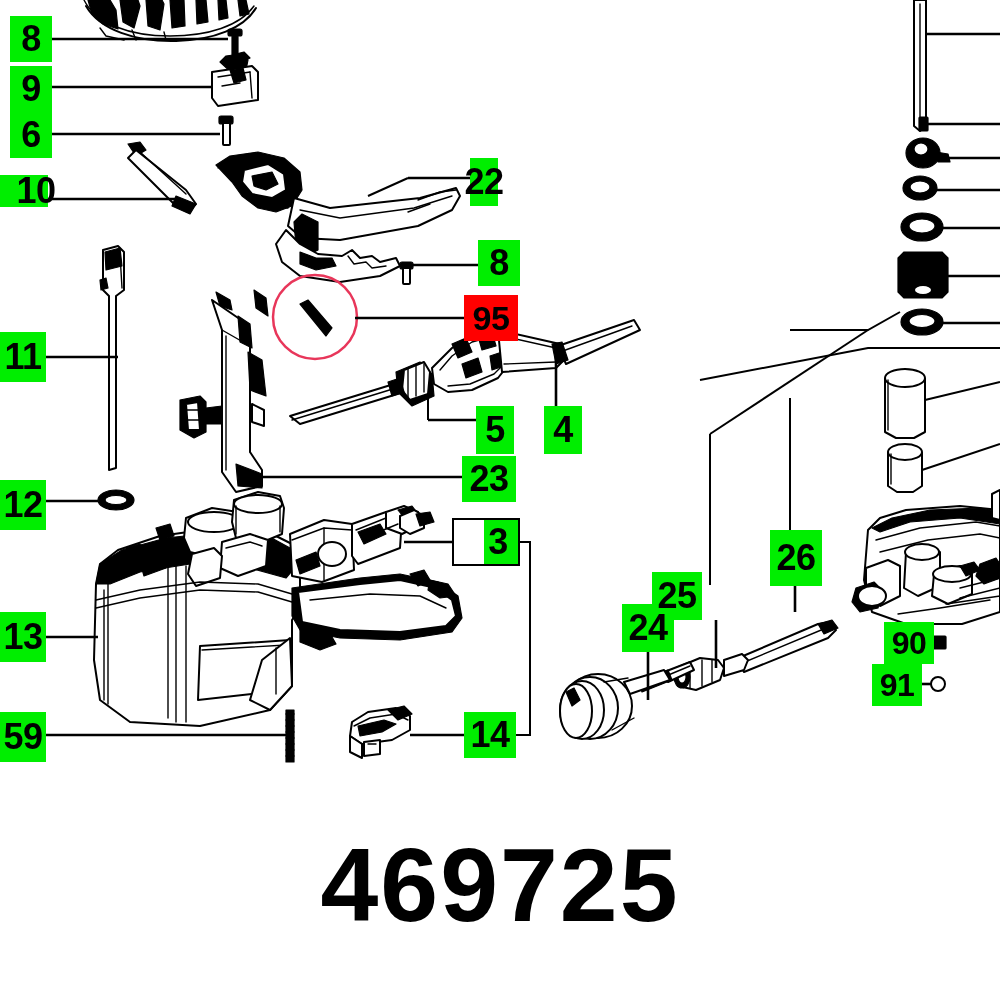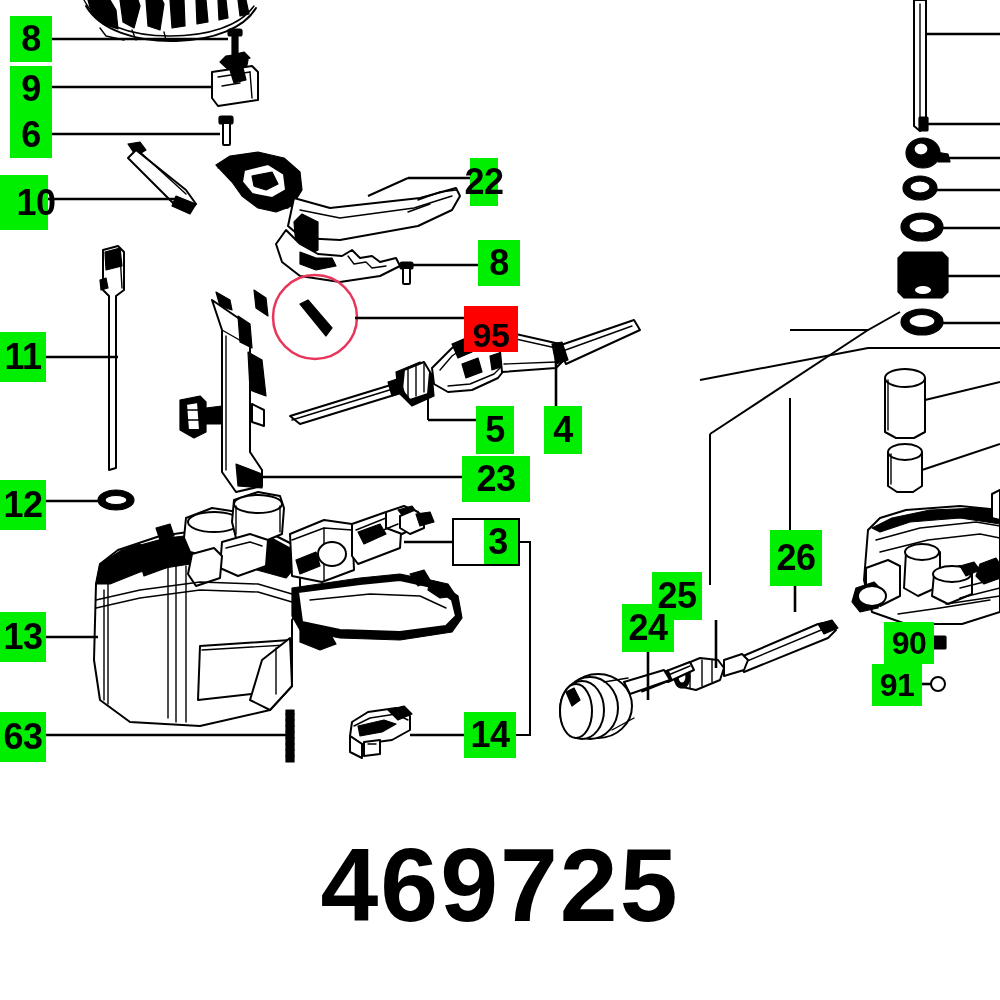--- a/index.html
+++ b/index.html
@@ -415,51 +415,51 @@
   <div id="callout-layer">
       <div class="callout green" style="left: 10px; top: 16px; width: 42px; height: 46px; font-size: 36px;">
         <span class="chiptext">8</span>
       </div>
       <div class="callout green" style="left: 10px; top: 66px; width: 42px; height: 46px; font-size: 36px;">
         <span class="chiptext">9</span>
       </div>
       <div class="callout green" style="left: 10px; top: 112px; width: 42px; height: 46px; font-size: 36px;">
         <span class="chiptext">6</span>
       </div>
-      <div class="callout green" style="left: 0px; top: 175px; width: 48px; height: 55px; font-size: 36px; padding-left: 24px;">
+      <div class="callout green" style="left: 0px; top: 175px; width: 48px; height: 32px; font-size: 36px; padding-left: 24px;">
         <span class="chiptext">10</span>
       </div>
       <div class="callout green" style="left: 0px; top: 332px; width: 46px; height: 50px; font-size: 36px;">
         <span class="chiptext">11</span>
       </div>
       <div class="callout green" style="left: 0px; top: 480px; width: 46px; height: 50px; font-size: 36px;">
         <span class="chiptext">12</span>
       </div>
       <div class="callout green" style="left: 0px; top: 612px; width: 46px; height: 50px; font-size: 36px;">
         <span class="chiptext">13</span>
       </div>
       <div class="callout green" style="left: 0px; top: 712px; width: 46px; height: 50px; font-size: 36px;">
-        <span class="chiptext">63</span>
+        <span class="chiptext">59</span>
       </div>
       <div class="callout green" style="left: 470px; top: 158px; width: 28px; height: 48px; font-size: 36px;">
         <span class="chiptext">22</span>
       </div>
       <div class="callout green" style="left: 478px; top: 240px; width: 42px; height: 46px; font-size: 36px;">
         <span class="chiptext">8</span>
       </div>
-      <div class="callout red" style="left: 464px; top: 306px; width: 54px; height: 46px; font-size: 34px; align-items: flex-end;">
+      <div class="callout red" style="left: 464px; top: 295px; width: 54px; height: 46px; font-size: 34px;">
         <span class="chiptext">95</span>
       </div>
       <div class="callout green" style="left: 476px; top: 406px; width: 38px; height: 48px; font-size: 36px;">
         <span class="chiptext">5</span>
       </div>
       <div class="callout green" style="left: 544px; top: 406px; width: 38px; height: 48px; font-size: 36px;">
         <span class="chiptext">4</span>
       </div>
-      <div class="callout green" style="left: 462px; top: 456px; width: 68px; height: 46px; font-size: 36px;">
+      <div class="callout green" style="left: 462px; top: 456px; width: 54px; height: 46px; font-size: 36px;">
         <span class="chiptext">23</span>
       </div>
       <div class="callout boxed" style="left: 452px; top: 518px; width: 68px; height: 48px; font-size: 36px;">
         <span class="chipfill" style="left: 30px;"></span>
         <span class="chiptext" style="margin-left: 24px;">3</span>
       </div>
       <div class="callout green" style="left: 464px; top: 712px; width: 52px; height: 46px; font-size: 36px;">
         <span class="chiptext">14</span>
       </div>
       <div class="callout green" style="left: 622px; top: 604px; width: 52px; height: 48px; font-size: 36px;">

